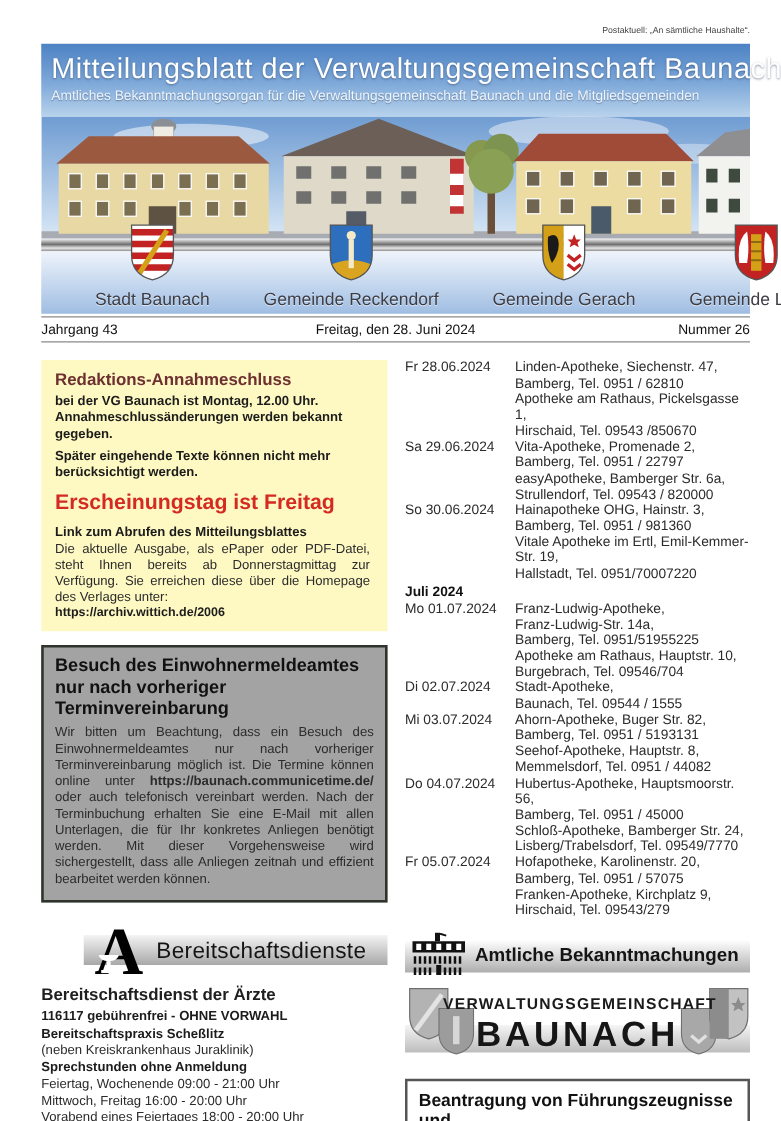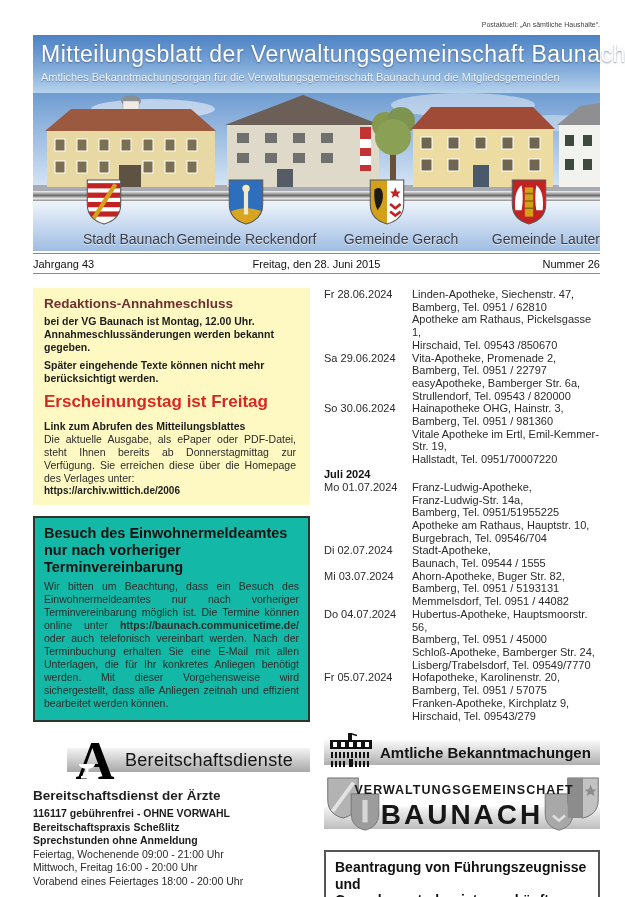--- a/index.html
+++ b/index.html
@@ -15,21 +15,21 @@
   .banner-title { font-size:23px; color:#fff; letter-spacing:.5px; white-space:nowrap;
                   text-shadow:0 1px 2px rgba(40,60,90,.55); }
   .banner-sub { font-size:11px; color:#eef5fd; margin-top:3px; white-space:nowrap;
                 text-shadow:0 1px 1px rgba(40,60,90,.5); }
   .photo { height:98px; position:relative; overflow:hidden; }
   .photo svg { display:block; width:100%; height:100%; }
   .rod { height:10px; background:linear-gradient(180deg,#f2f2f2 0%,#6f6f6f 45%,#e6e6e6 75%,#8a8a8a 100%); }
   .muni-strip { position:relative; height:50px;
                 background:linear-gradient(180deg,#eff4fb 0%,#c3d6ee 55%,#9fbde2 100%); }
   .muni-row { display:flex; height:100%; }
-  .muni { flex:1; position:relative; display:flex; flex-direction:column; align-items:flex-end; justify-content:flex-end; }
+  .muni { flex:1; position:relative; display:flex; flex-direction:column; align-items:flex-start; justify-content:flex-end;margin-left:43px; }
   .muni .shield { position:absolute; top:-22px; left:50%; transform:translateX(-50%); }
   .muni-name { font-size:14px; color:#3c3c44; padding-bottom:4px; white-space:nowrap;
                text-shadow:0 1px 0 rgba(255,255,255,.6); }
 
   
   .issue-row { position:absolute; top:253px; left:33px; width:567px; height:21px;
                border-top:1px solid #8a8a8a; border-bottom:1px solid #8a8a8a;
                display:flex; align-items:center; font-size:11px; color:#111; }
   .issue-row .c { flex:1; text-align:center; }
   .issue-row .l { flex:1; text-align:left; }
@@ -41,21 +41,21 @@
   .col-right { width:276px; }
 
   .box-blue { background:#fef9c3; padding:8px 14px 9px 11px; }
   .bb-title { font-size:13.5px; font-weight:bold; color:#6e3030; margin-bottom:4px; }
   .bb-p { font-size:10.5px; line-height:13px; font-weight:bold; color:#1c1c1c; margin-bottom:5px; }
   .bb-red { font-size:17px; font-weight:bold; color:#d42a22; margin:7px 0 8px 0; }
   .bb-linkhead { font-size:10.5px; font-weight:bold; color:#1c1c1c; margin-bottom:1px; }
   .bb-body { font-size:10.5px; line-height:13px; color:#2b2b2b; text-align:justify; }
   .bb-url { font-size:10px; font-weight:bold; color:#1c1c1c; }
 
-  .box-green { background:#14b8a6; border:2px solid #2e342c; padding:7px 9px 10px 9px; margin-top:11px; }
+  .box-green { background:#a3a3a3; border:2px solid #2e342c; padding:7px 9px 10px 9px; margin-top:11px; }
   .gb-title { font-size:14.5px; line-height:17px; font-weight:bold; color:#111; margin-bottom:4px; }
   .gb-body { font-size:10.5px; line-height:13px; color:#2b2b2b; text-align:justify; }
   .gb-body .b { font-weight:bold; }
 
   .bd-bar-wrap { position:relative; margin-top:26px; height:24px; }
   .bd-bar { position:absolute; left:34px; right:0; top:0; height:24px;
             background:linear-gradient(180deg,#f4f4f4 0%,#a8a8a8 100%);
             display:flex; align-items:center; padding-left:58px; }
   .bd-bar-title { font-size:18px; color:#151515; letter-spacing:.3px; }
   .bd-logo { position:absolute; left:36px; top:-14px; width:52px; height:50px; }
@@ -255,21 +255,21 @@
             <path d="M1,1 H33 V24 C33,36 25,41 17,43 C9,41 1,36 1,24 Z" fill="none" stroke="#555" stroke-width="1"></path>
           </svg>
           <span class="muni-name">Gemeinde Lauter</span>
         </div>
       </div>
     </div>
   </div>
 
   <div class="issue-row">
     <span class="l">Jahrgang 43</span>
-    <span class="c">Freitag, den 28. Juni 2015</span>
+    <span class="c">Freitag, den 28. Juni 2024</span>
     <span class="r">Nummer 26</span>
   </div>
 
   <div class="content">
 
     <div class="col-left">
 
       <div class="box-blue">
         <div class="bb-title">Redaktions-Annahmeschluss</div>
         <div class="bb-p">bei der VG Baunach ist Montag, 12.00 Uhr. Annahmeschlussänderungen werden bekannt gegeben.</div>
@@ -293,20 +293,21 @@
           <text x="26" y="45" font-size="54" font-weight="bold" font-family="Liberation Serif, serif" fill="#000" text-anchor="middle">A</text>
           <path d="M10,30 a8,5 0 0 0 16,0 Z" fill="#ffffff"></path>
           <rect x="16.5" y="35" width="3" height="7" fill="#ffffff"></rect>
           <rect x="12" y="42" width="12" height="2.5" fill="#ffffff"></rect>
         </svg>
       </div>
 
       <div class="sec-h mt16">Bereitschaftsdienst der Ärzte</div>
       <div class="line b mt4">116117 gebührenfrei - OHNE VORWAHL</div>
       <div class="line b">Bereitschaftspraxis Scheßlitz</div>
+      <div class="line">(neben Kreiskrankenhaus Juraklinik)</div>
       <div class="line b">Sprechstunden ohne Anmeldung</div>
       <div class="line">Feiertag, Wochenende 09:00 - 21:00 Uhr</div>
       <div class="line">Mittwoch, Freitag 16:00 - 20:00 Uhr</div>
       <div class="line">Vorabend eines Feiertages 18:00 - 20:00 Uhr</div>
 
     </div>
 
     <div class="col-right">
       <div>
           <div class="sched-row">
@@ -352,20 +353,21 @@
             <div class="sched-lines">
               <div>Stadt-Apotheke,</div>
               <div>Baunach, Tel. 09544 / 1555</div>
             </div>
           </div>
           <div class="sched-row">
             <div class="sched-date">Mi 03.07.2024</div>
             <div class="sched-lines">
               <div>Ahorn-Apotheke, Buger Str. 82,</div>
               <div>Bamberg, Tel. 0951 / 5193131</div>
+              <div>Seehof-Apotheke, Hauptstr. 8,</div>
               <div>Memmelsdorf, Tel. 0951 / 44082</div>
             </div>
           </div>
           <div class="sched-row">
             <div class="sched-date">Do 04.07.2024</div>
             <div class="sched-lines">
               <div>Hubertus-Apotheke, Hauptsmoorstr. 56,</div>
               <div>Bamberg, Tel. 0951 / 45000</div>
               <div>Schloß-Apotheke, Bamberger Str. 24,</div>
               <div>Lisberg/Trabelsdorf, Tel. 09549/7770</div>

